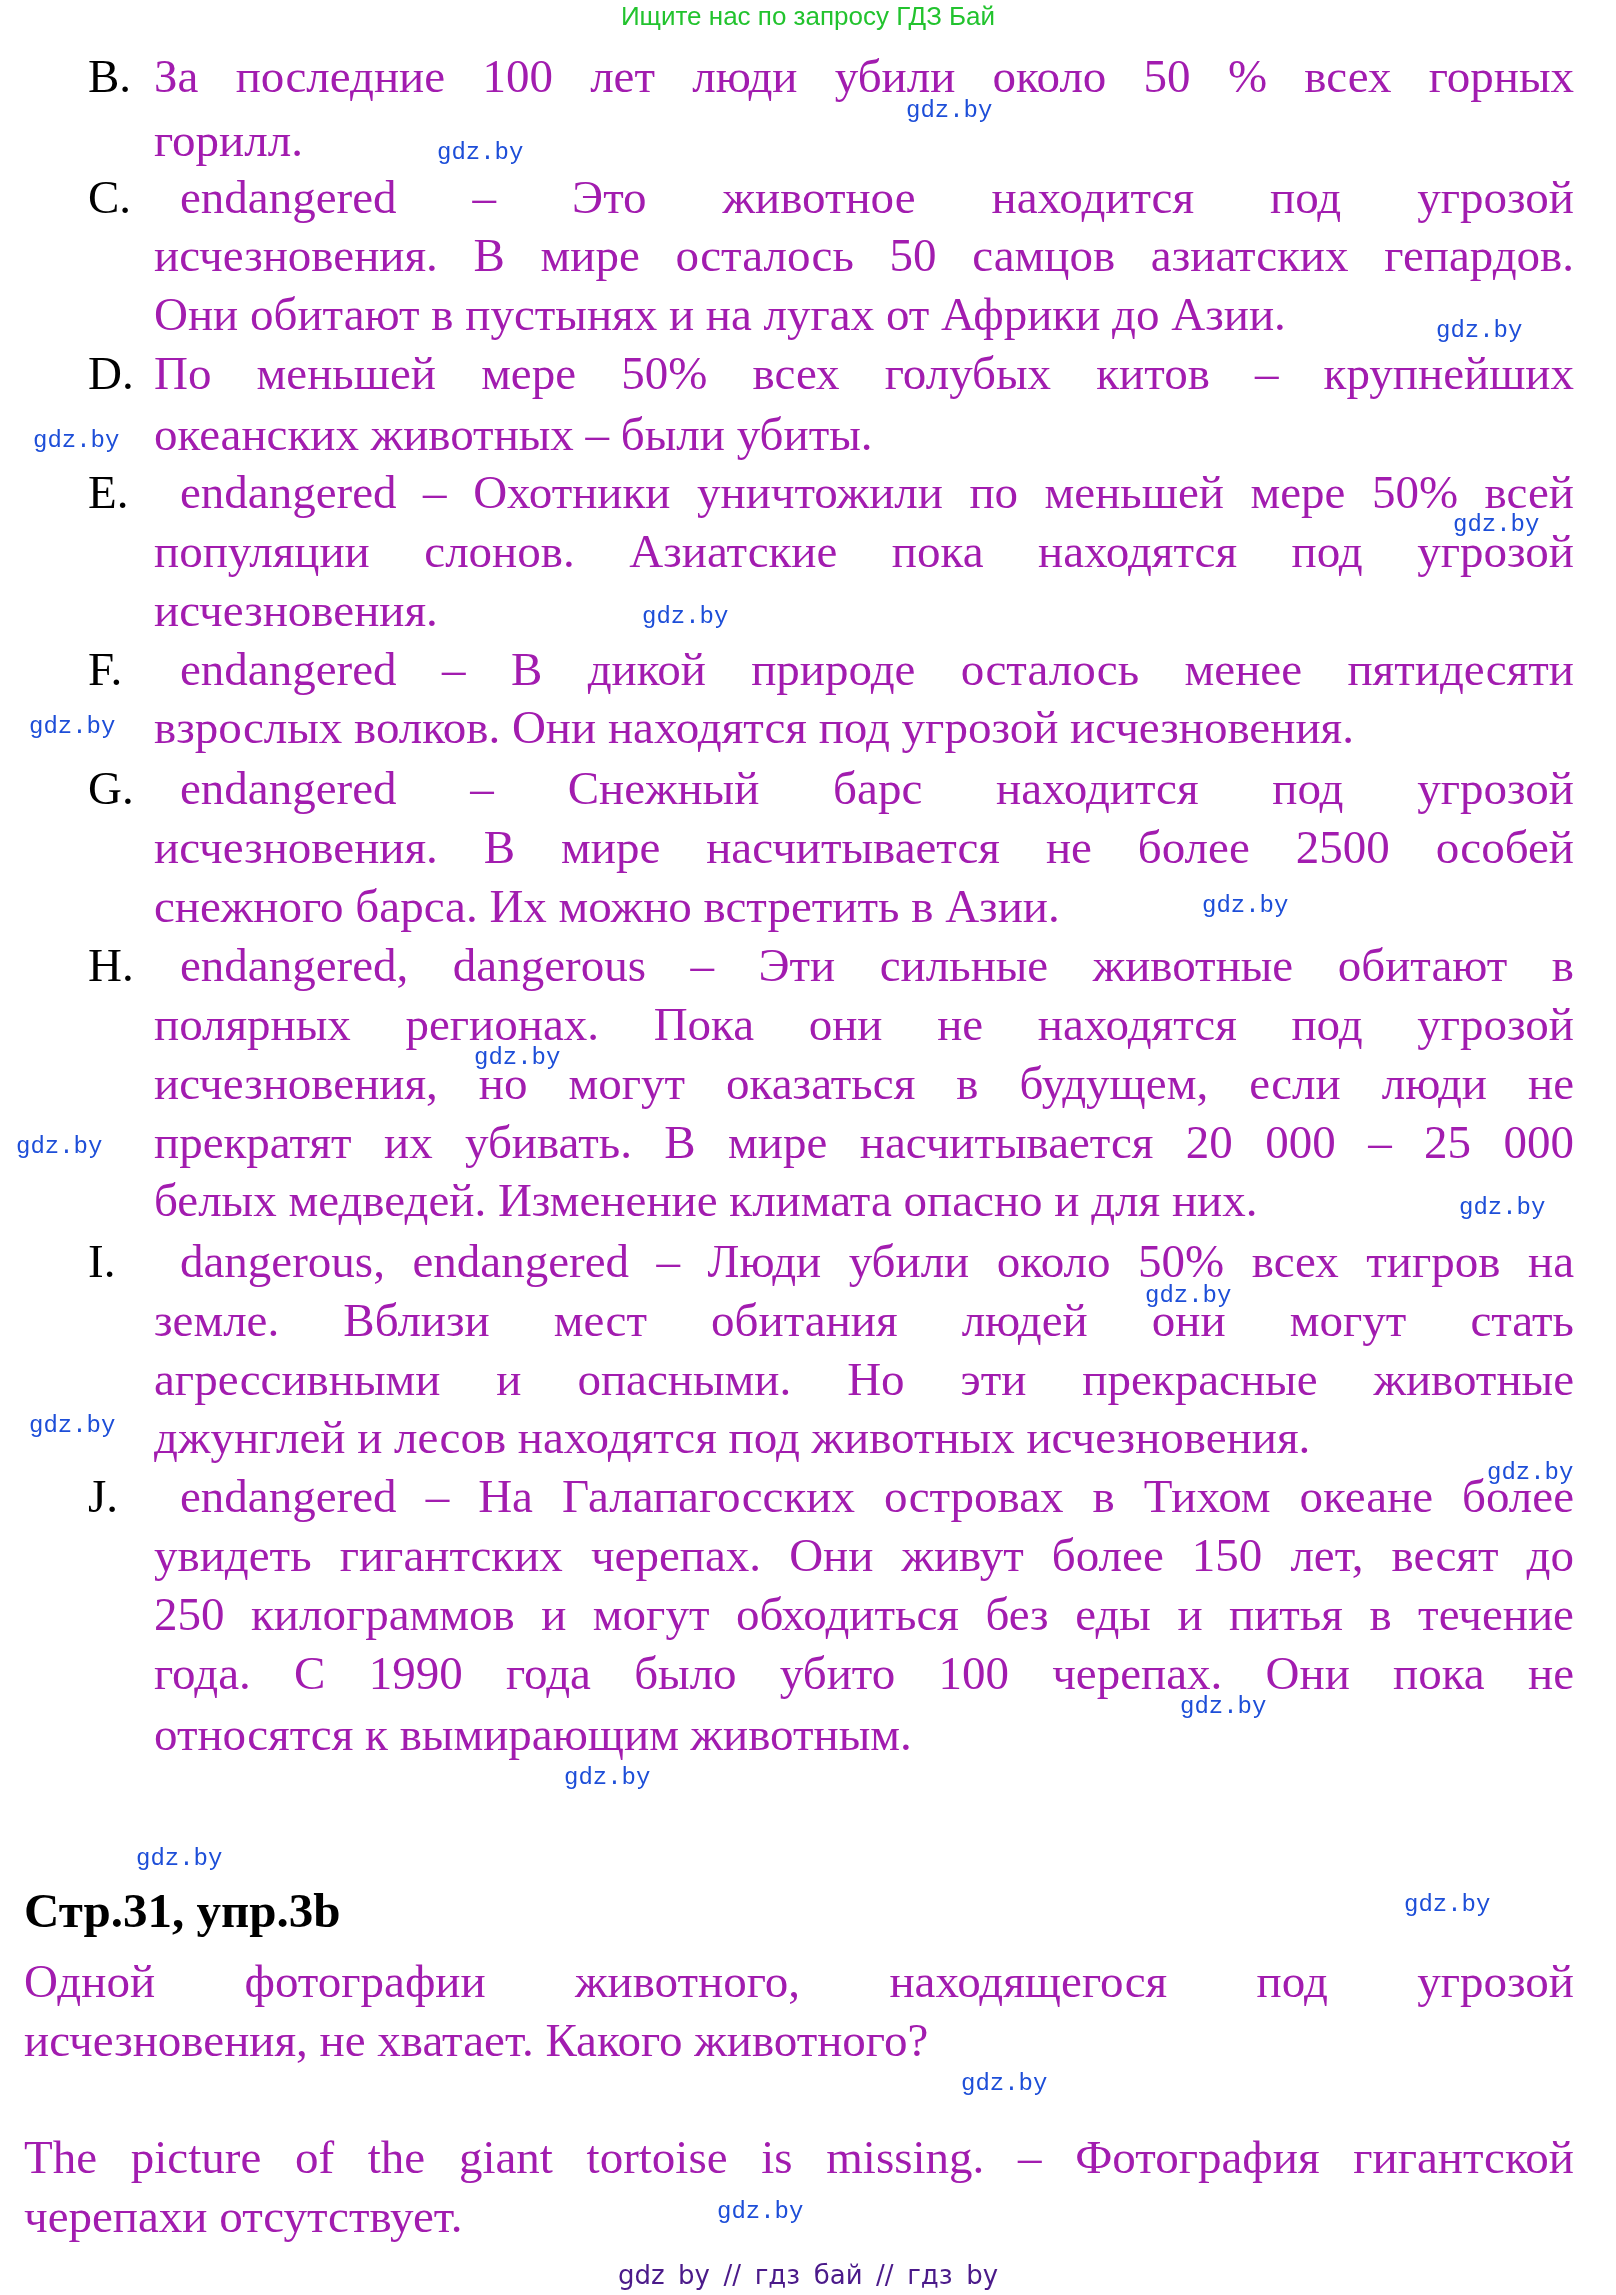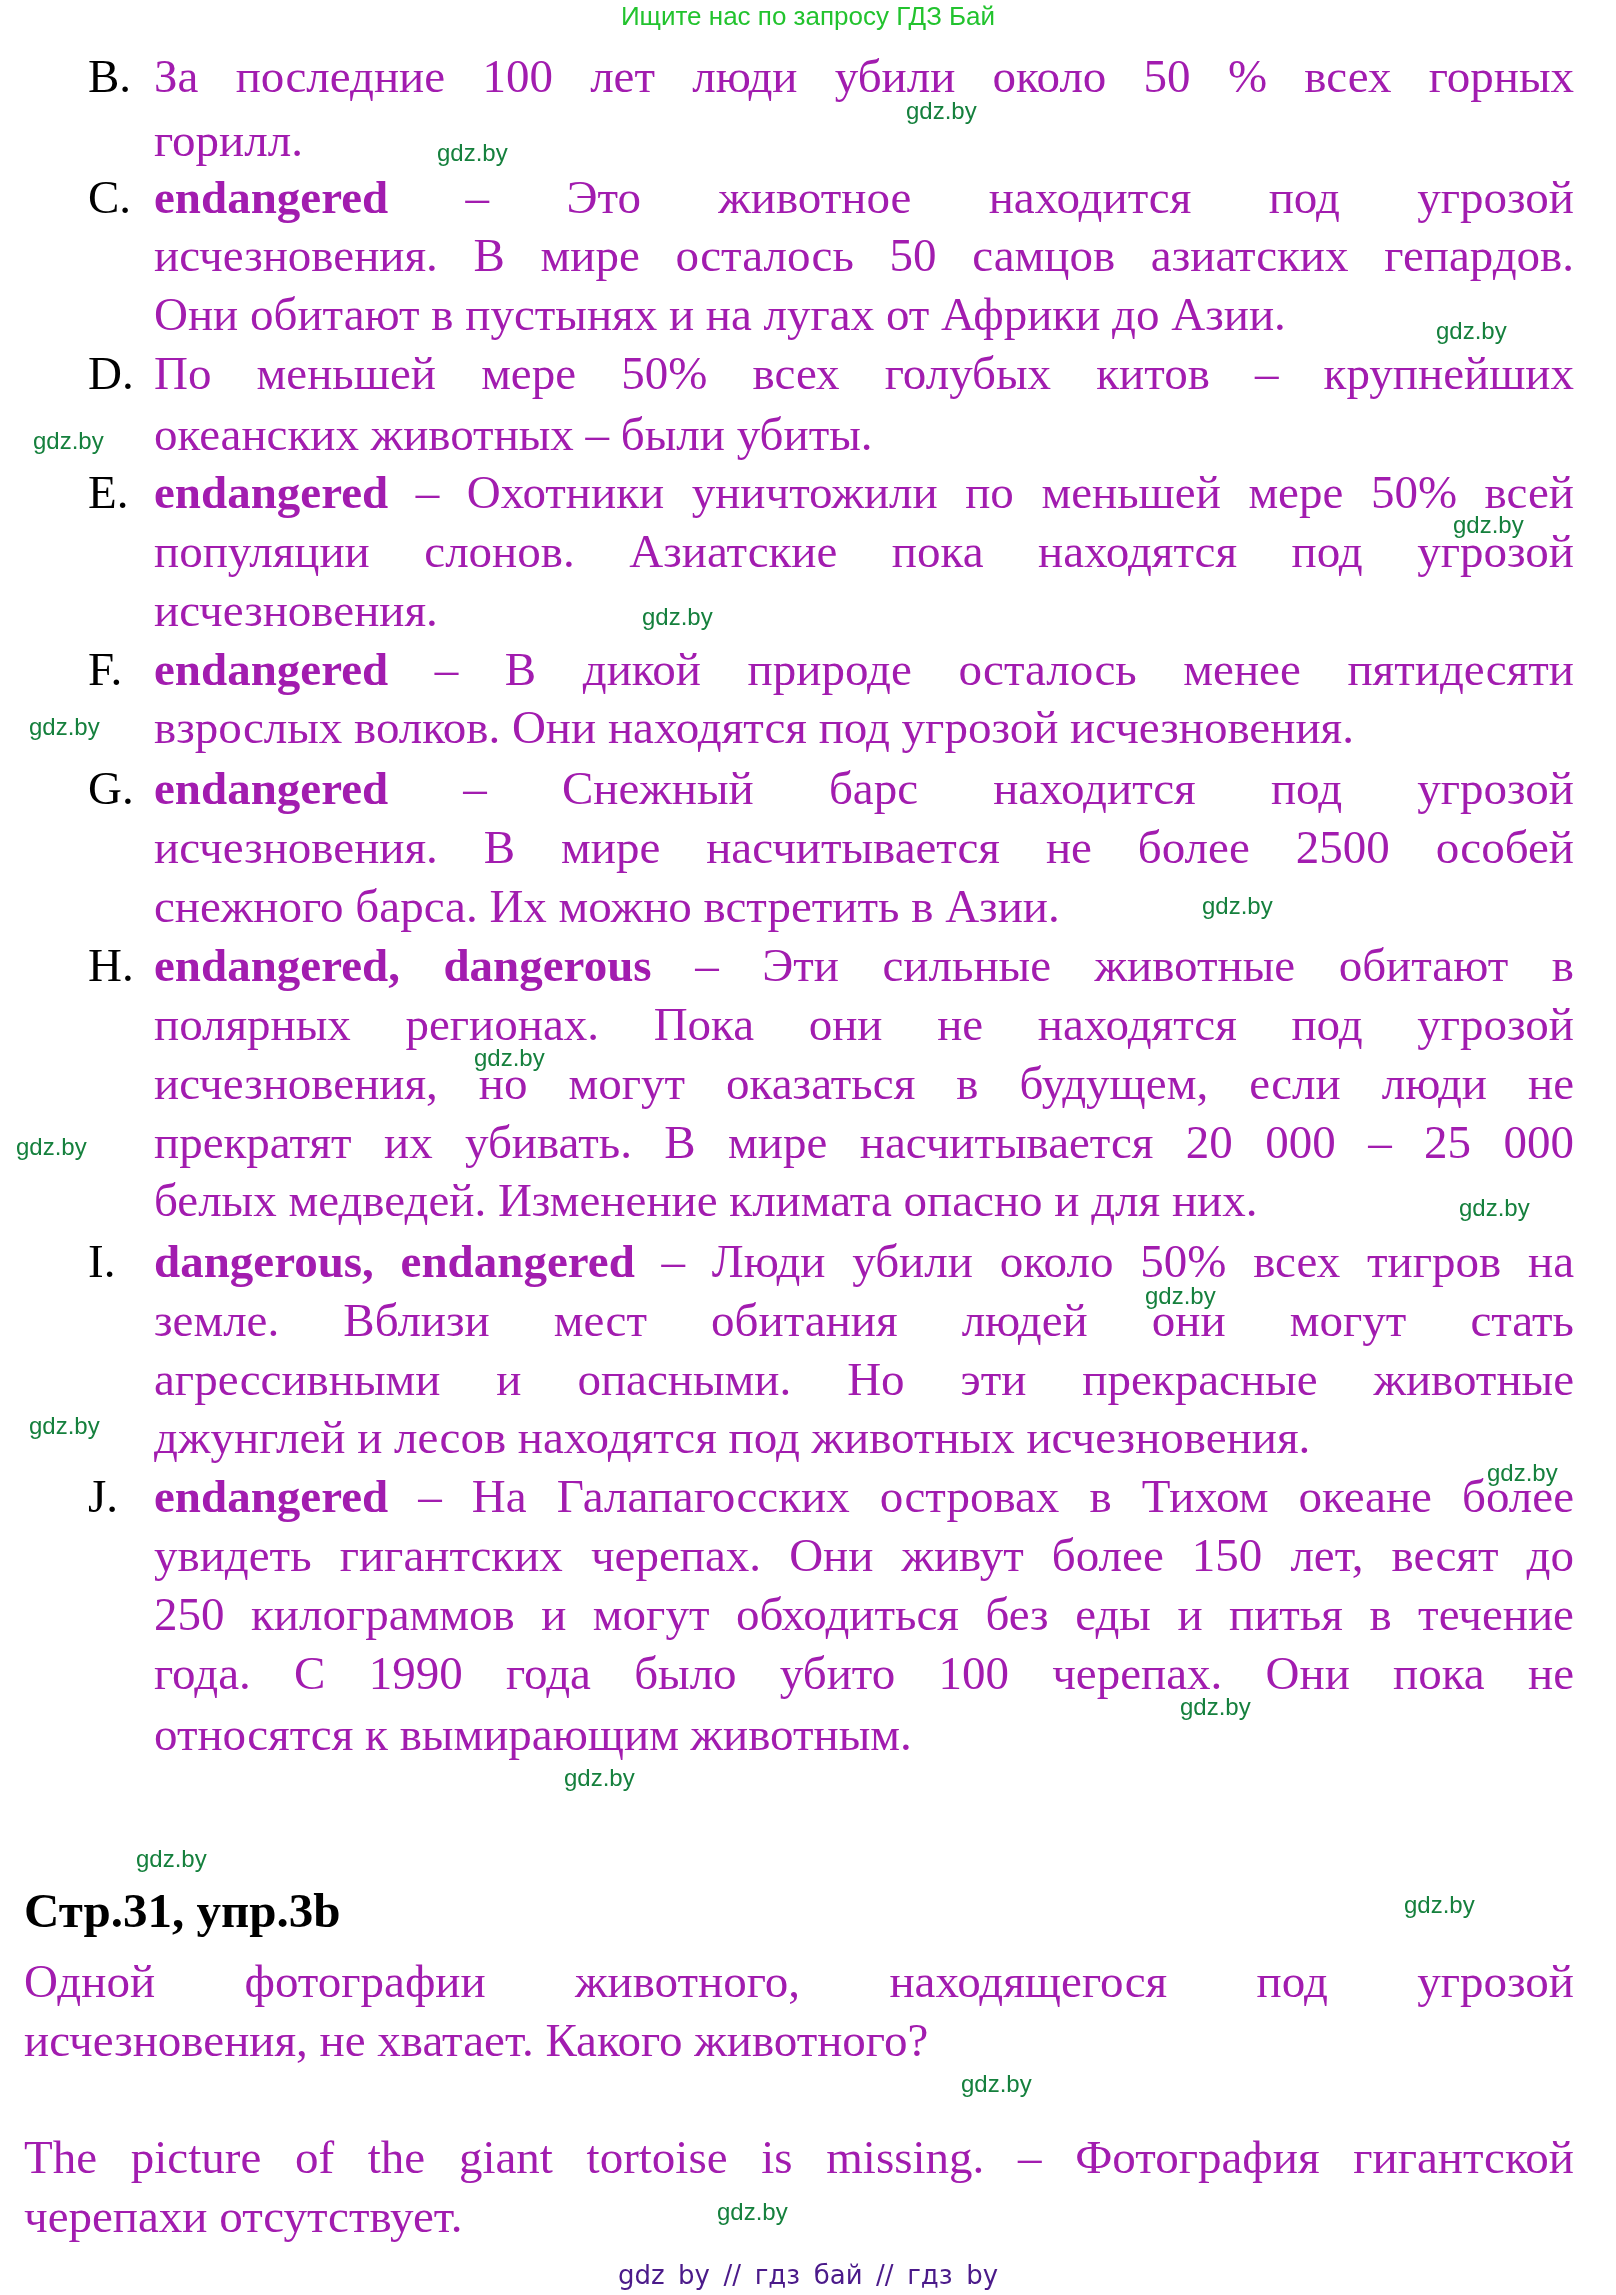--- a/index.html
+++ b/index.html
@@ -8,24 +8,24 @@
     font-family:Liberation Sans, sans-serif; font-size:26px; line-height:32px; color:#22c32e; }
   .footer { position:absolute; left:0; width:1616px; top:2259px; height:35px; text-align:center;
     font-family:"DejaVu Sans", sans-serif; font-size:26px; line-height:33px; color:#4b1a8a; word-spacing:5.3px; }
   .line { position:absolute; left:154px; width:1420px; height:59px;
     font-family:"Liberation Serif", serif; font-size:47px; line-height:59px; color:#a21caf;
     white-space:nowrap; text-align:justify; text-align-last:justify; }
   .line.last { text-align-last:left; }
   .line.full { left:24px; width:1550px;margin-top:12px; }
   .letter { position:absolute; left:88px; width:66px; height:59px;
     font-family:"Liberation Serif", serif; font-size:47px; line-height:59px; color:#000; }
-  b { font-weight:bold; }
+  b { font-weight:normal;margin-left:26px; }
   .heading { position:absolute; left:24px; height:61px; font-family:"Liberation Serif", serif;
     font-weight:bold; font-size:49px; line-height:61px; color:#000; }
-  .wm { position:absolute; font-family:Liberation Sans, sans-serif; font-size:24px; line-height:26px; color:#15803d; }
+  .wm { position:absolute; font-family:Liberation Mono, monospace; font-size:24px; line-height:26px; color:#1d4ed8; }
 </style>
 </head>
 <body>
 
 <div class="topbanner">Ищите нас по запросу ГДЗ Бай</div>
 
 <div class="letter" style="top:47px">B.</div>
 <div class="line" style="top:47px">За последние 100 лет люди убили около 50 % всех горных</div>
 <div class="line last" style="top:111px">горилл.</div>
 

